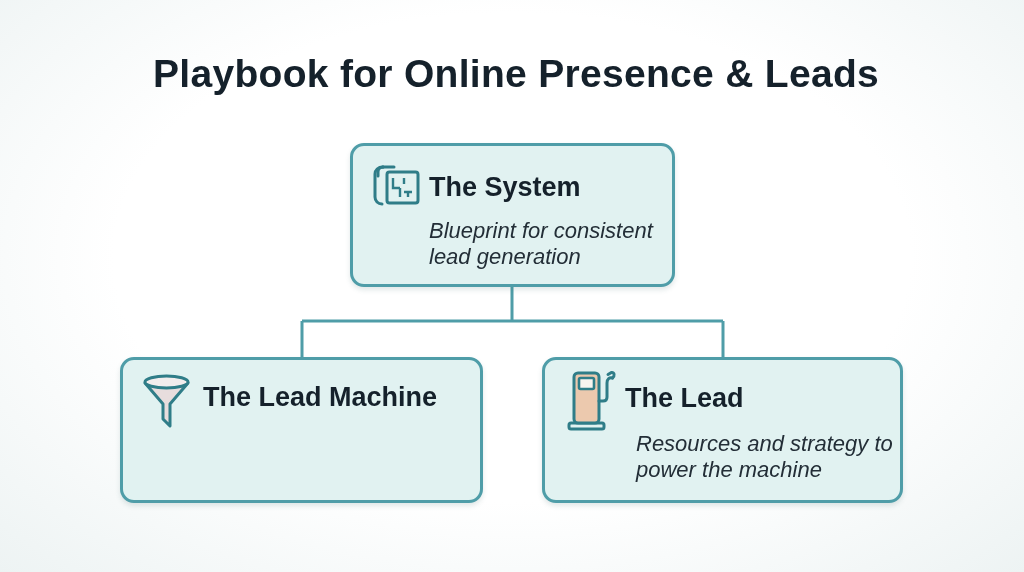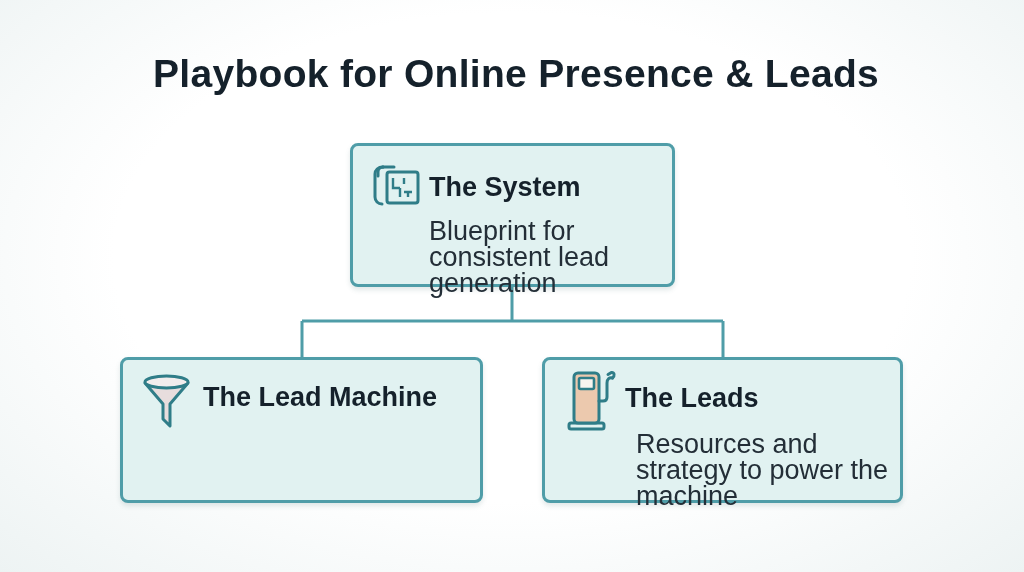--- a/index.html
+++ b/index.html
@@ -26,21 +26,21 @@
   .connectors {
     position:absolute;
     left:0; top:0;
     z-index:1;
   }
 
   .node {
     position:absolute;
     background:#e1f2f1;
     border:3px solid #4f9da8;
-    border-radius:8px;
+    border-radius:14px;
     box-shadow:0 3px 5px rgba(70,110,115,0.16);
     z-index:2;
   }
   .node-system { left:350px; top:143px; width:325px; height:144px; }
   .node-lead   { left:120px; top:357px; width:363px; height:146px;padding-left:18px; }
   .node-fuel   { left:542px; top:357px; width:361px; height:146px; }
 
   .node .icon { position:absolute; }
   .node-system .icon { left:15px; top:17px; }
   .node-lead   .icon { left:19px; top:13px; }
@@ -52,23 +52,24 @@
     font-weight:bold;
     color:#15212b;
     white-space:nowrap;
   }
   .node-system .node-title { left:76px; top:26px; }
   .node-lead   .node-title { left:80px; top:22px; }
   .node-fuel   .node-title { left:80px; top:23px; }
 
   .node-desc {
     position:absolute;
-    font-size:27px;
+    font-size:22px;
     line-height:26px;
     color:#232e37;
+    font-style:italic;
   }
   .node-system .node-desc { left:76px; top:72px; width:235px; }
   .node-lead   .node-desc { left:80px; top:71px; width:245px; }
   .node-fuel   .node-desc { left:80px; top:71px; width:260px;margin-left:11px; }
 </style>
 </head>
 <body>
 
 <div class="canvas">
 
@@ -105,17 +106,17 @@
   <div class="node node-fuel">
     <span class="icon">
       <svg width="52" height="64" viewBox="0 0 52 64">
         <rect x="3" y="55" width="35" height="6" rx="2" fill="#e1f2f1" stroke="#2f7d88" stroke-width="3"></rect>
         <rect x="8" y="5" width="25" height="50" rx="4" fill="#ecc9ae" stroke="#2f7d88" stroke-width="3"></rect>
         <rect x="13" y="10" width="15" height="11" rx="1.5" fill="#f8f4ef" stroke="#2f7d88" stroke-width="2.6"></rect>
         <path d="M33 33 L37 33 C39.5 33 41 31.5 41 29 L41 15 C41 11 43.5 9 46.5 10" fill="none" stroke="#2f7d88" stroke-width="3" stroke-linecap="round"></path>
         <path d="M46.5 10 C49 8 48.5 4 45.5 4.5 L42 6.5" fill="none" stroke="#2f7d88" stroke-width="3" stroke-linecap="round"></path>
       </svg>
     </span>
-    <div class="node-title">The Leads</div>
+    <div class="node-title">The Lead</div>
     <div class="node-desc">Resources and strategy to power the machine</div>
   </div>
 
 </div>
 
 </body></html>

